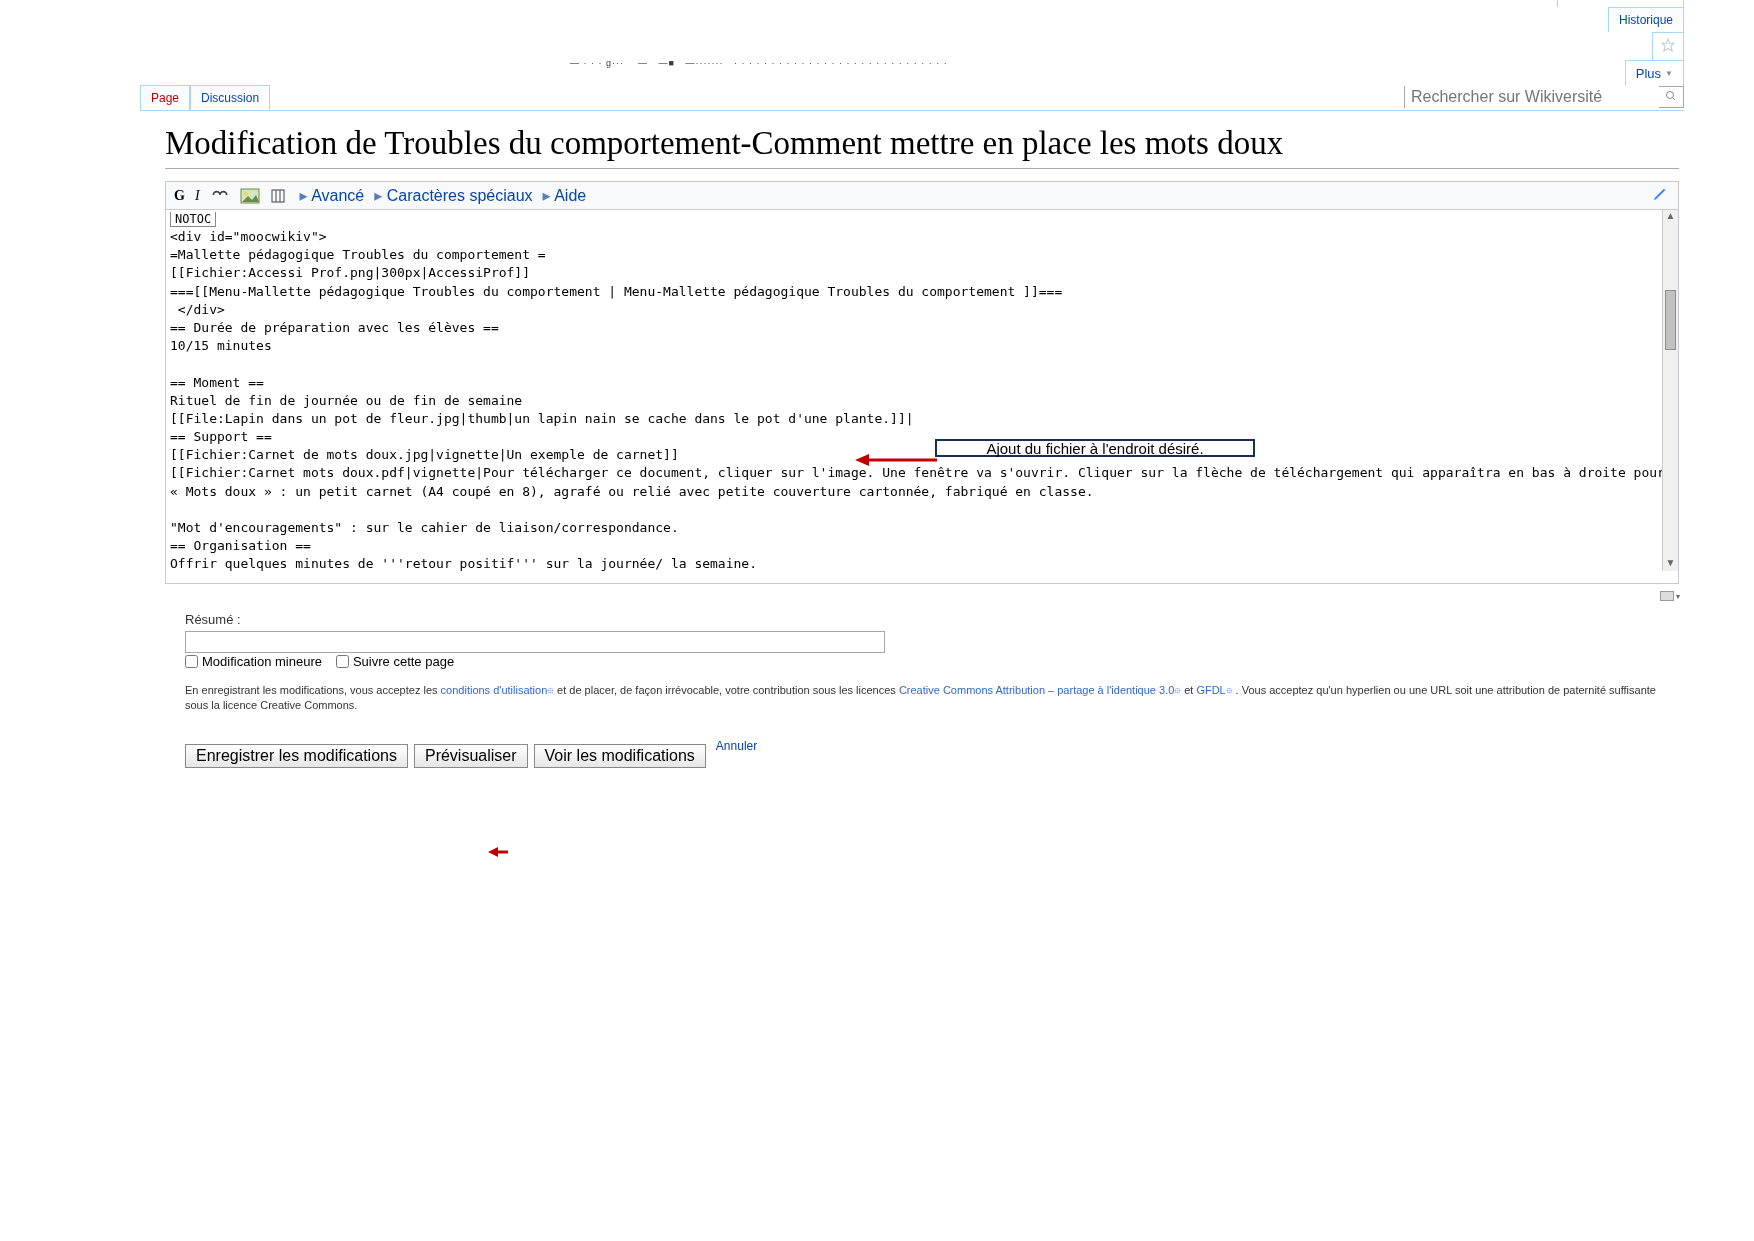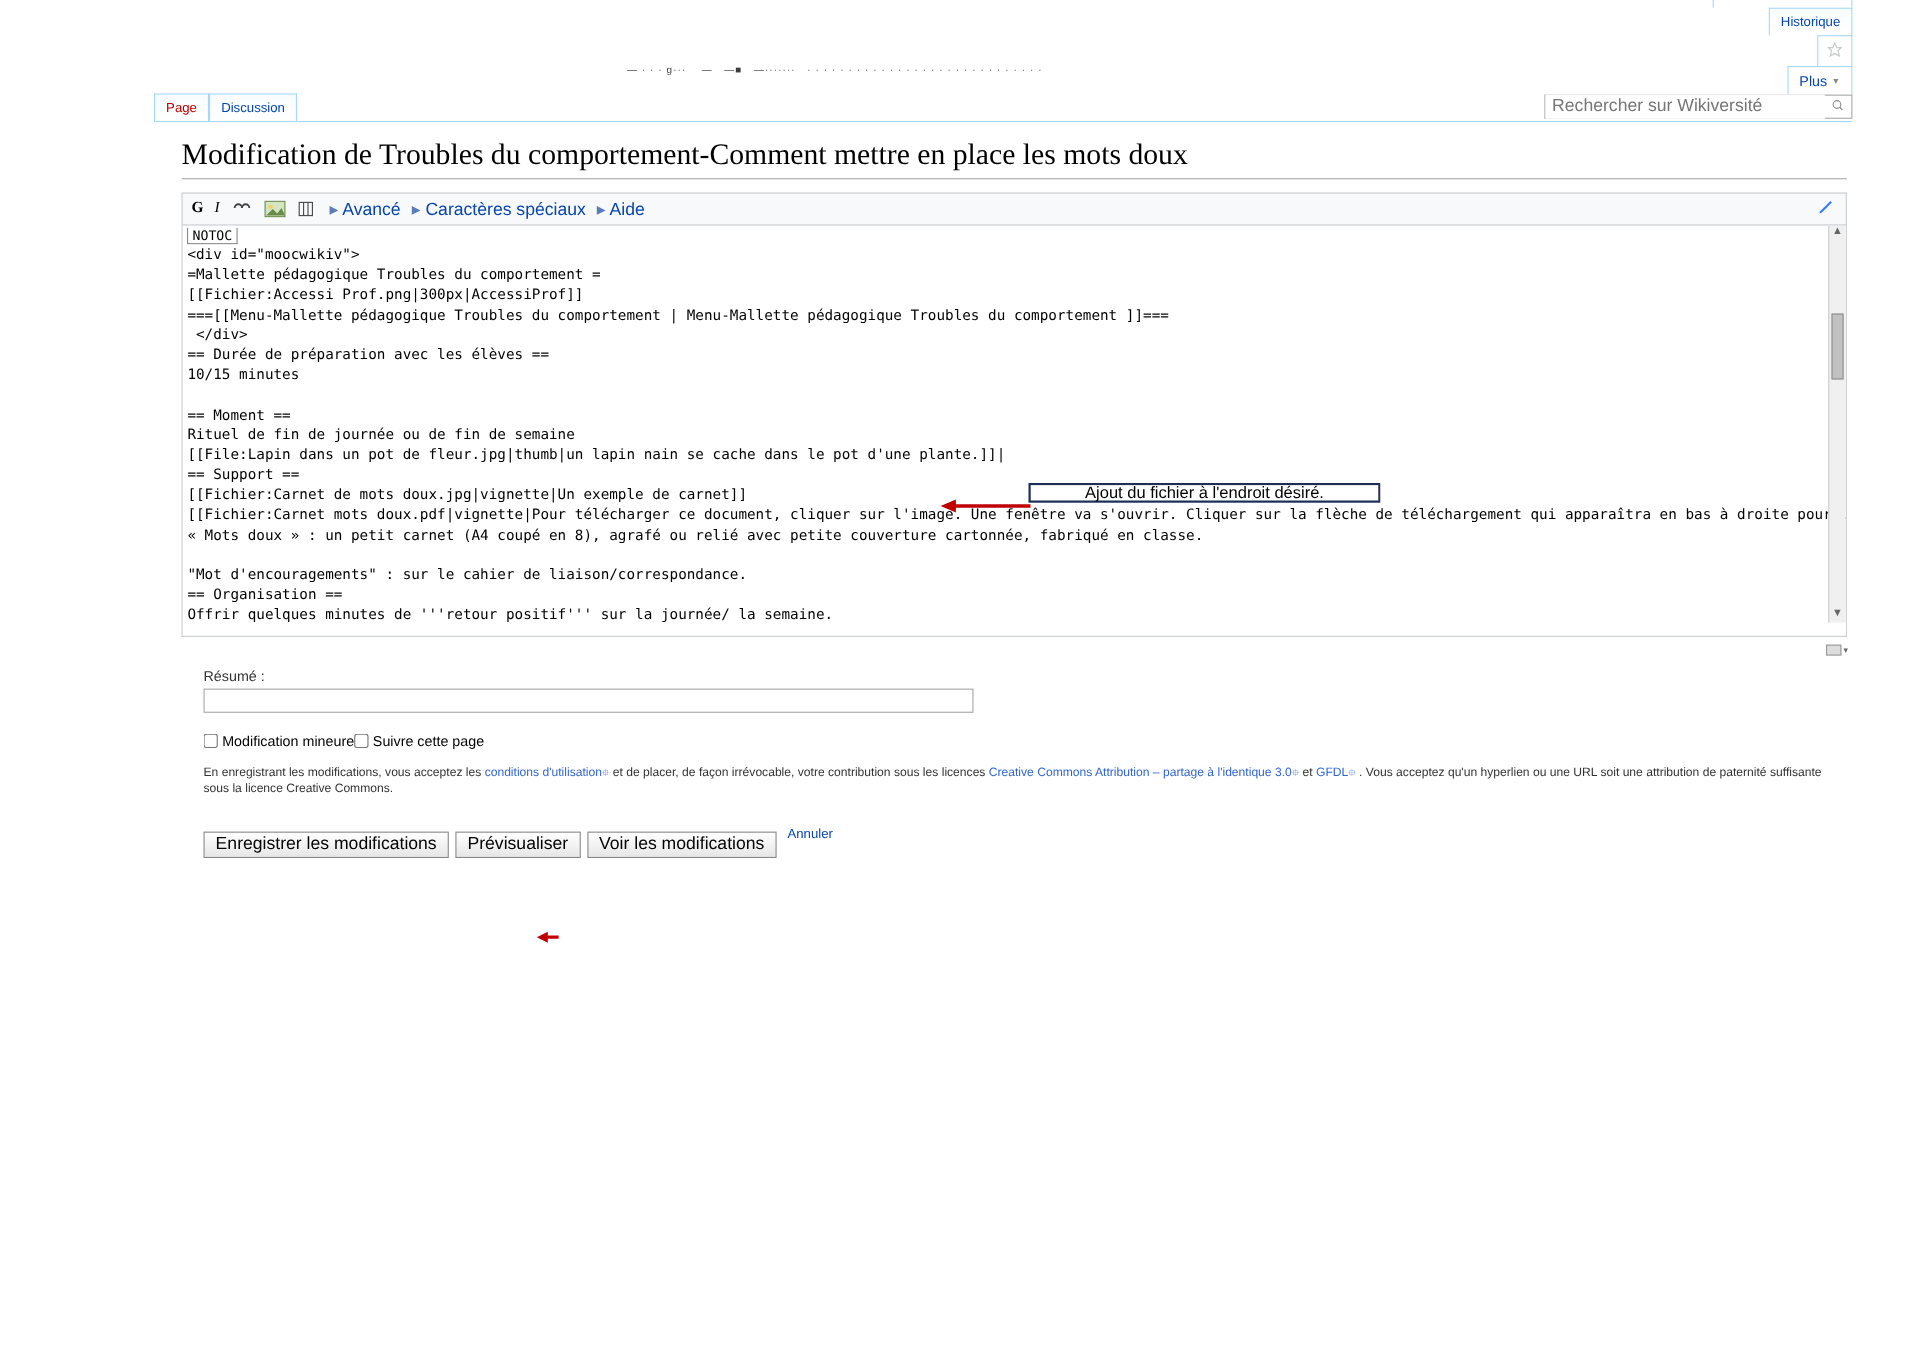--- a/index.html
+++ b/index.html
@@ -63,21 +63,21 @@
     .search-icon { padding: 0 6px; color: #888; }
     .content {
       position: absolute;
       top: 125px;
       left: 165px;
       right: 75px;
     }
     h1.page-title {
       font-family: Georgia, "Times New Roman", serif;
       font-weight: normal;
-      font-size: 27px;
+      font-size: 33px;
       border-bottom: 1px solid #aaa;
       padding-bottom: 6px;
       margin-bottom: 12px;
       color: #000;
     }
     .toolbar {
       border: 1px solid #c8ccd1;
       background: #f8f9fa;
       padding: 4px 8px;
       display: flex;
@@ -153,22 +153,23 @@
     }
     .summary-label { font-size: 13px; color: #333; margin-bottom: 4px; display:block; }
     .summary-input {
       width: 700px;
       border: 1px solid #a7a7a7;
       height: 22px;
       padding: 2px 4px;
       font-size: 13px;
     }
     .checkboxes {
-      margin-top: 18px;
-      display: flex;
+      margin-top: 1px;
+      display: flex;
+      gap: 14px;
       align-items: flex-start;
     }
     .checkboxes label { font-size: 13px; display:flex; align-items:center; gap:4px; }
     .legal-text {
       margin-top: 14px;
       font-size: 11px;
       line-height: 1.4;
       color: #333;
     }
     .legal-text a { color: #3366cc; }

